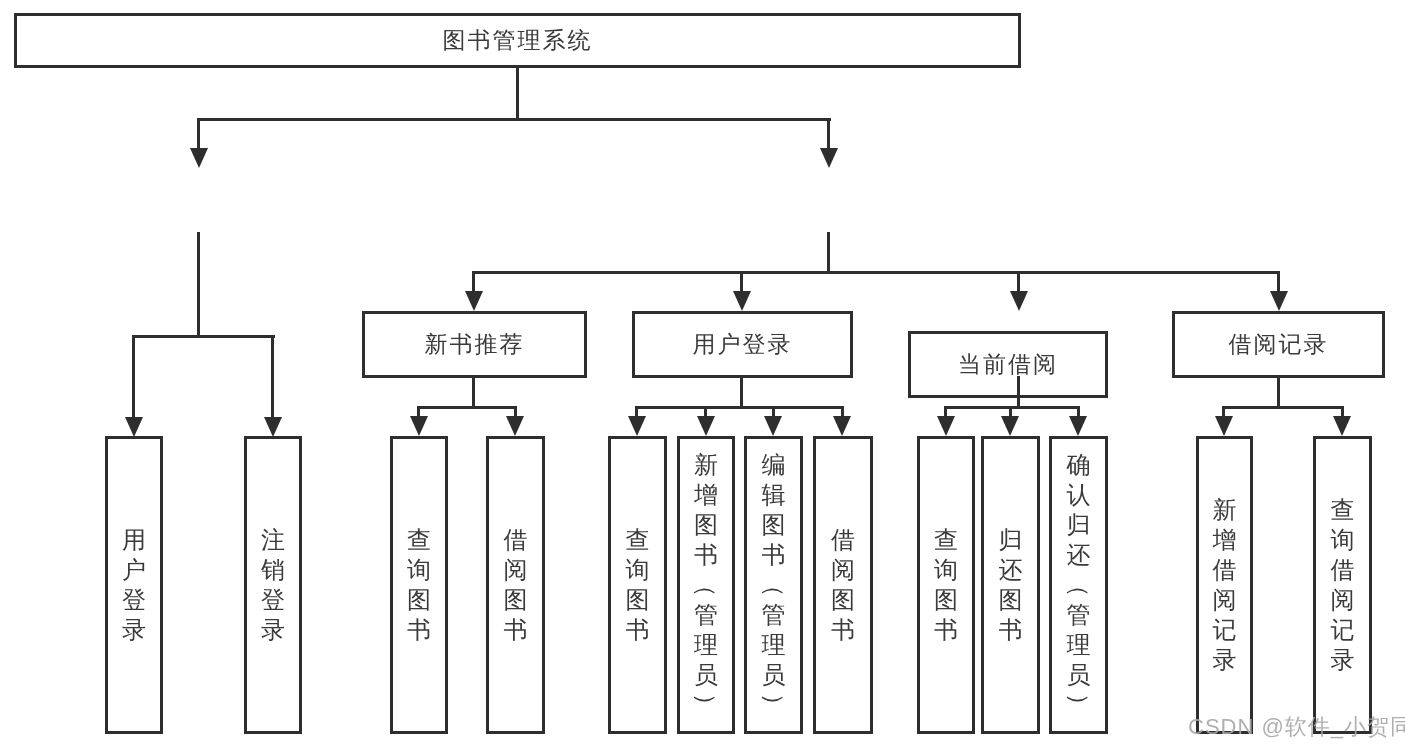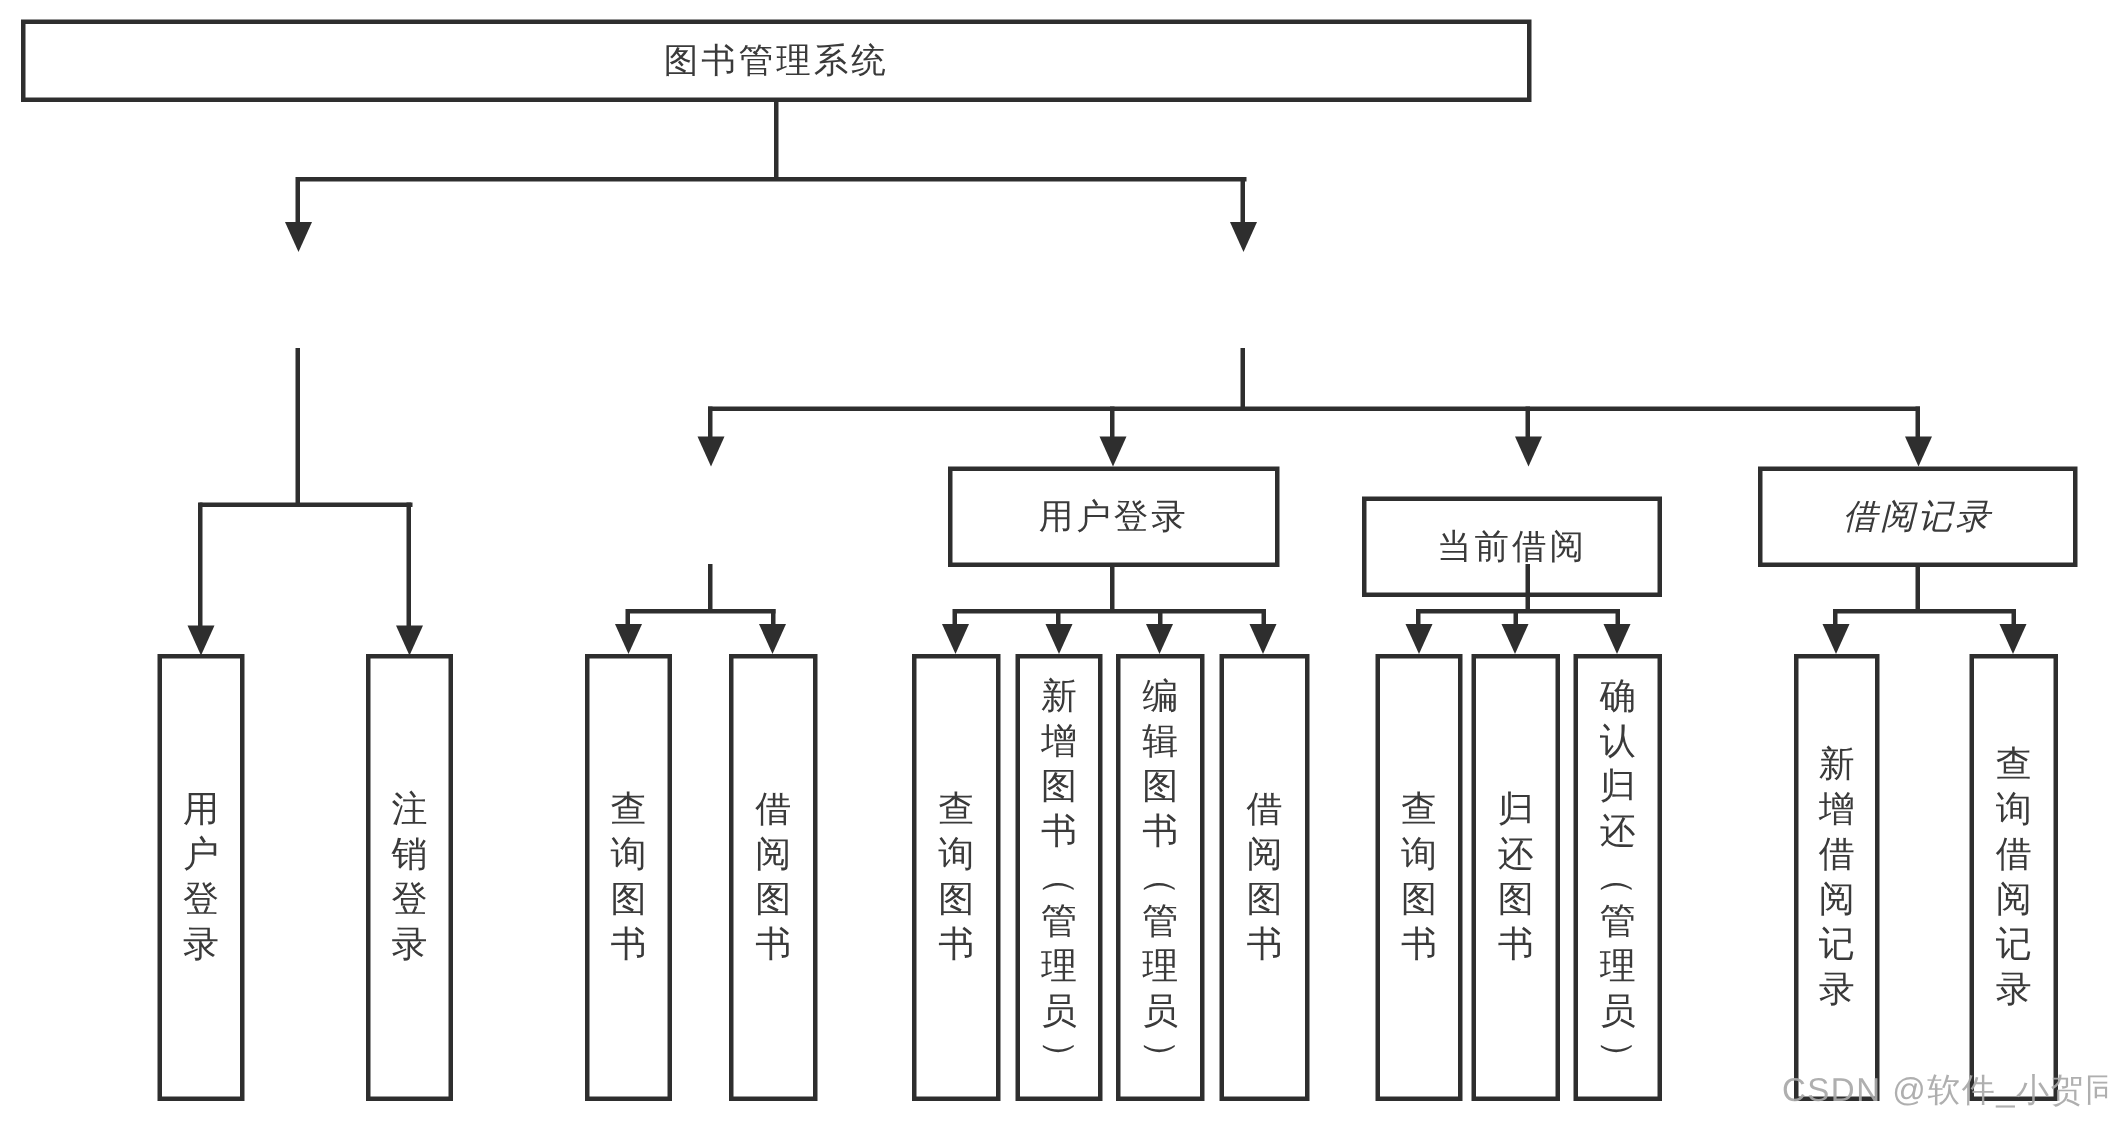--- a/index.html
+++ b/index.html
@@ -35,30 +35,33 @@
 <body>
 
 <div class="stage">
 
   <div class="node" style="left:14px;top:13px;width:1007px;height:55px;">
     <span>图书管理系统</span>
   </div>
 
 
 
+  <div class="node" style="left:362px;top:311px;width:225px;height:67px;">
+    <span>新书推荐</span>
+  </div>
 
   <div class="node" style="left:632px;top:311px;width:221px;height:67px;">
     <span>用户登录</span>
   </div>
 
   <div class="node" style="left:908px;top:311px;width:200px;height:67px;margin-top:20px;">
     <span>当前借阅</span>
   </div>
 
-  <div class="node" style="left:1172px;top:311px;width:213px;height:67px;font-style:italic;">
+  <div class="node" style="left:1172px;top:311px;width:213px;height:67px;">
     <span>借阅记录</span>
   </div>
 
   <div class="leaf" style="left:105px;top:436px;width:58px;height:298px;">
       <div class="vchar">用</div>
       <div class="vchar">户</div>
       <div class="vchar">登</div>
       <div class="vchar">录</div>
     </div>
 

